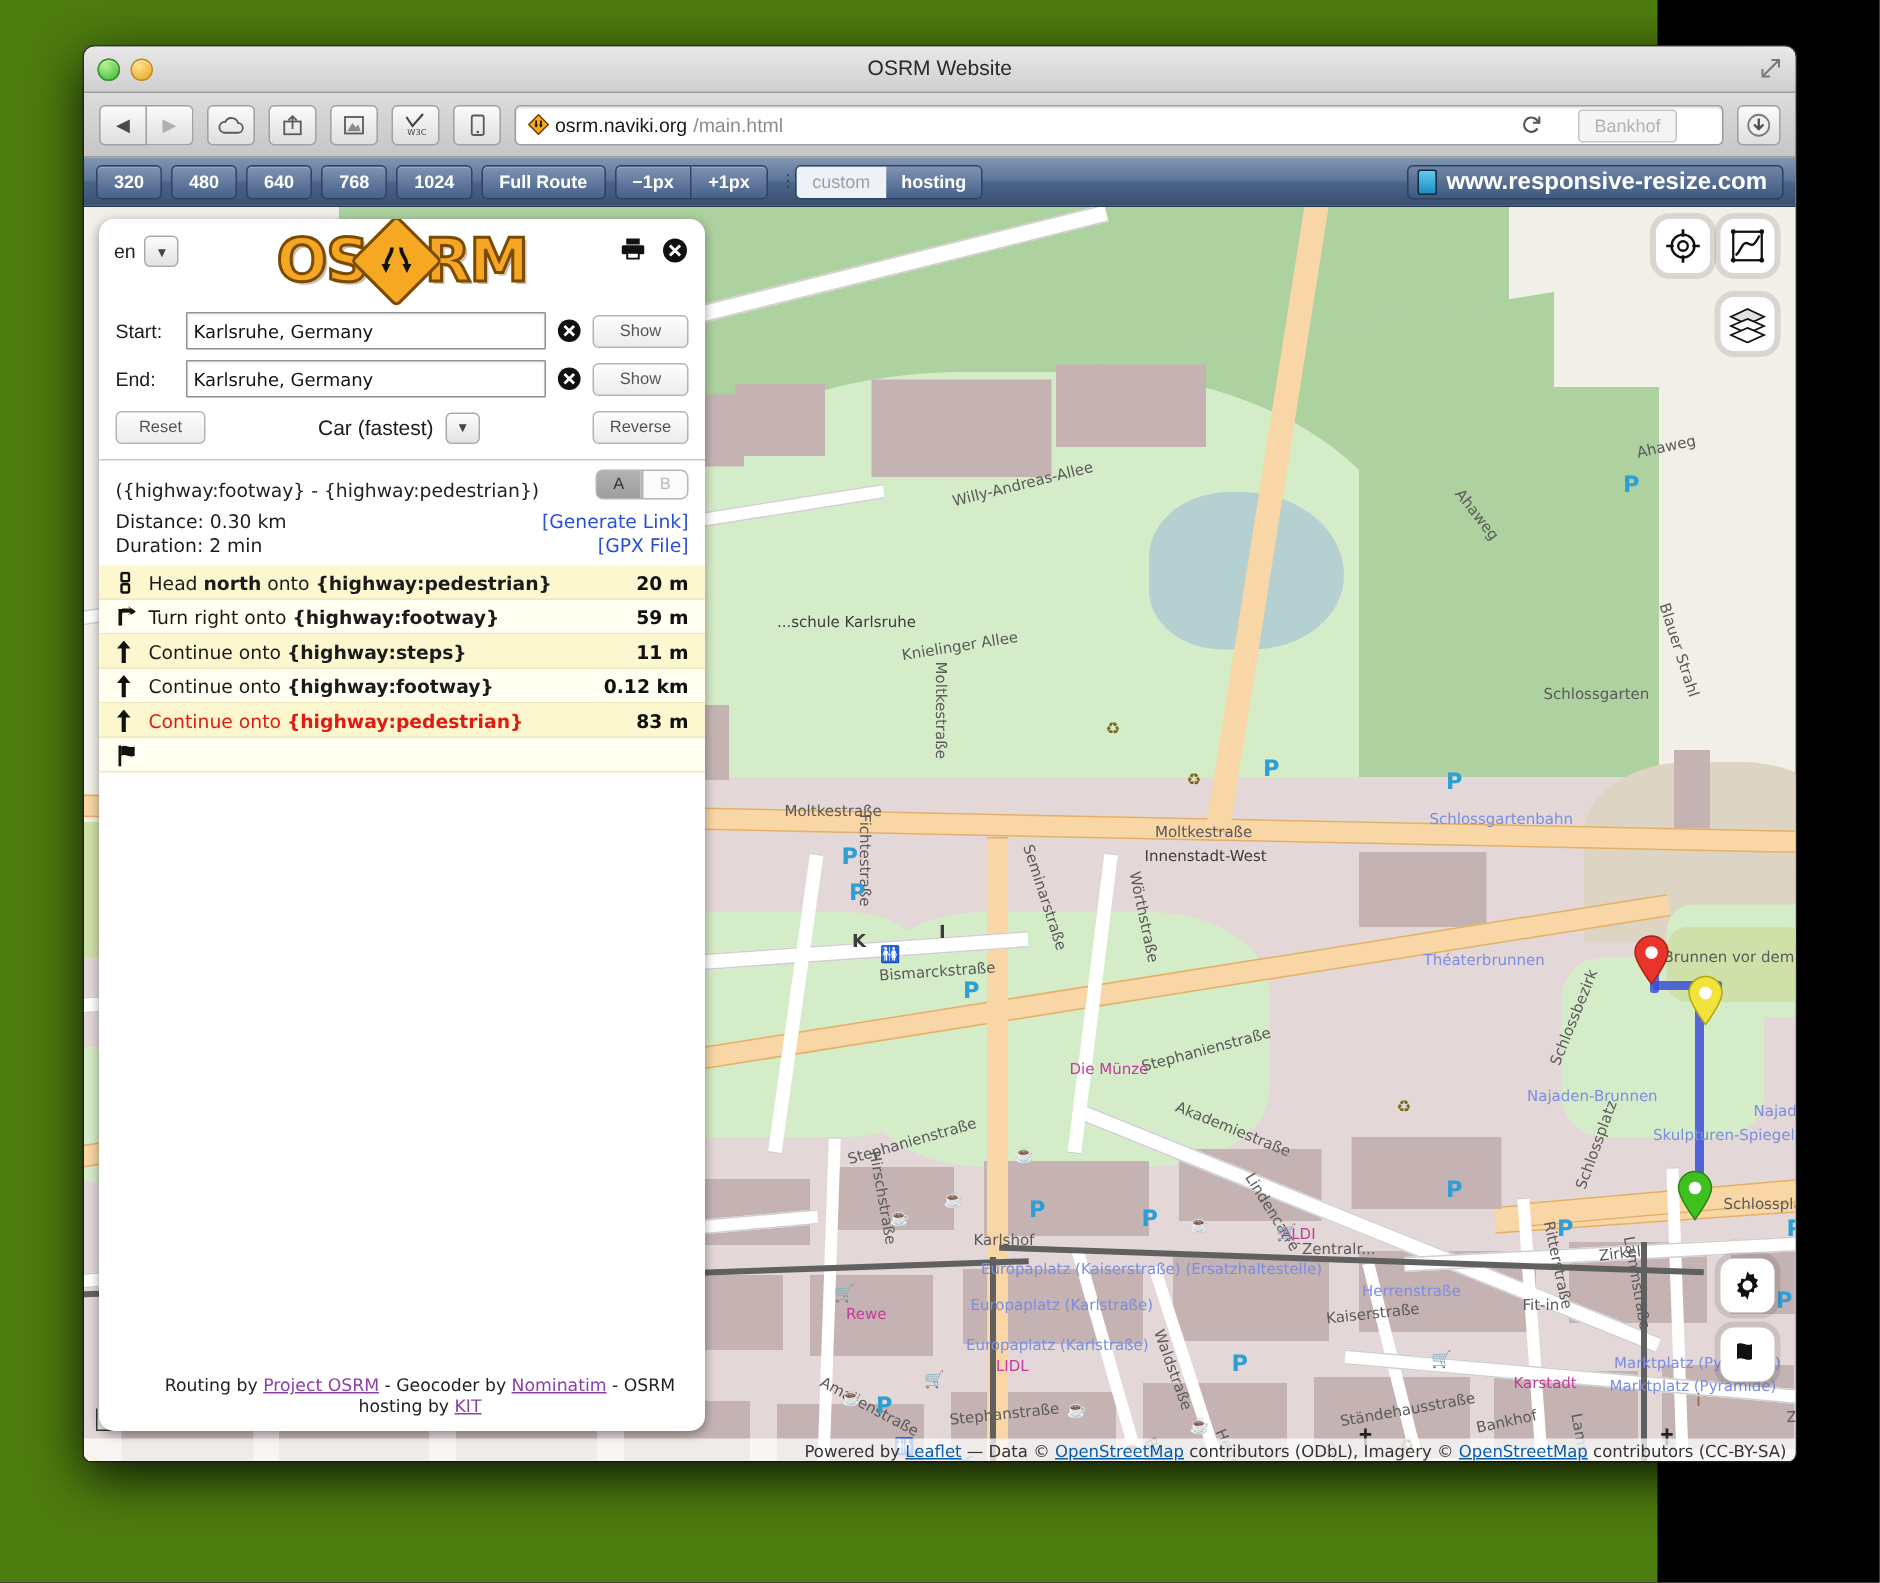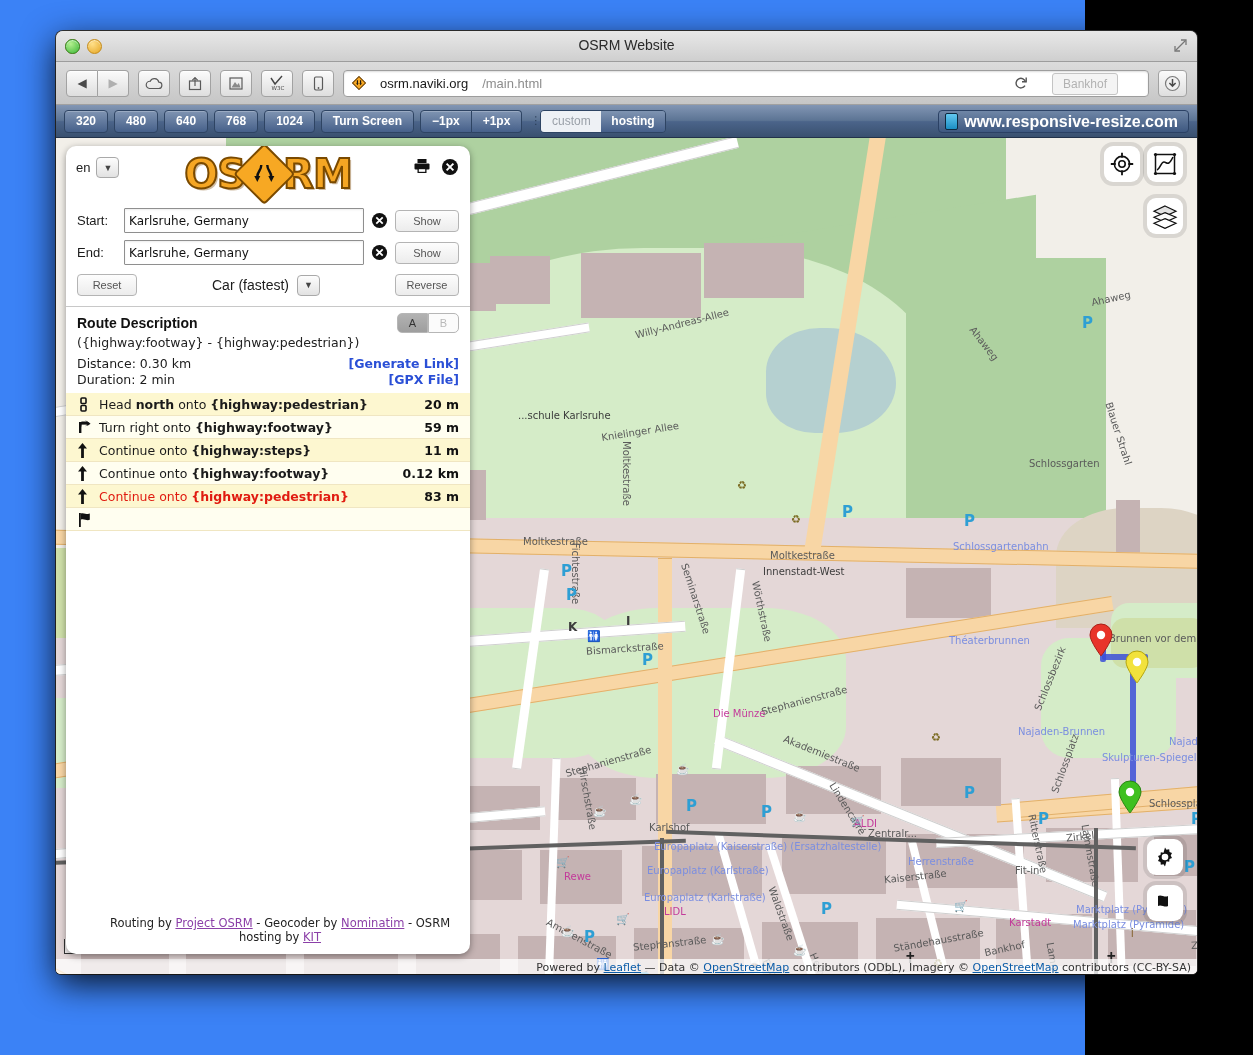--- a/index.html
+++ b/index.html
@@ -2,21 +2,21 @@
 <html><head>
 <meta charset="utf-8">
 <style>
   html, body {
     margin: 0; padding: 0;
     background: #000;
     width: 1253px; height: 1055px;
     overflow: hidden;
     font-family: "Liberation Sans", sans-serif;
   }
-  .screen { position: relative; width: 1085px; height: 1055px; background: #3b82f6; }
+  .screen { position: relative; width: 1085px; height: 1055px; background: #4d7c0f; padding-left: 20px; }
 
   
   .window {
     position: absolute; left: 56px; top: 31px;
     width: 1141px; height: 943px;
     background: #d8d8d8;
     border-radius: 7px 7px 5px 5px;
     box-shadow: 0 10px 34px rgba(0,0,0,0.85), 0 0 0 1px #3a3a3a;
     overflow: hidden;
   }
@@ -56,21 +56,21 @@
     color: #4a4a4a; font-size: 12px;
     box-shadow: 0 1px 0 rgba(255,255,255,.7) inset;
   }
   .navpair { display: flex; }
   .navpair .tb-btn { border-radius: 0; width: 27px; }
   .navpair .tb-btn:first-child { border-radius: 4px 0 0 4px; }
   .navpair .tb-btn:last-child { border-radius: 0 4px 4px 0; border-left: none; color: #b0b0b0; }
   .urlbar {
     flex: 1; height: 25px; border-radius: 4px;
     background: #fff; border: 1px solid #9d9d9d;
-    display: flex; align-items: center; padding: 0 8px; gap: 14px;
+    display: flex; align-items: center; padding: 0 8px; gap: 4px;
     box-shadow: inset 0 1px 2px rgba(0,0,0,.14);
     position: relative;
   }
   .urlbar .favicon {
     width: 14px; height: 14px;
   }
   .url-host { font-size: 13px; color: #1a1a1a; }
   .url-path { font-size: 13px; color: #8d8d8d; }
   .reload-ico { position: absolute; right: 120px; color: #555; font-size: 15px; }
   .reader-btn {
@@ -291,21 +291,21 @@
     display: flex; align-items: center; justify-content: center;
     border: 1px solid #b6b6b6;
   }
   .ab-a { background: linear-gradient(to bottom,#b2b2b2,#9e9e9e); color: #333; border-radius: 5px 0 0 5px; }
   .ab-b { background: #fbfbfb; color: #b9b9b9; border-radius: 0 5px 5px 0; border-left: none; }
 
   .rd-meta { display: flex; justify-content: space-between; padding: 6px 11px 5px 11px; }
   .rd-meta .left div, .rd-meta .right div { font-size: 12.5px; color: #1b1b1b; line-height: 16px; font-family: "DejaVu Sans", sans-serif;}
   .rd-meta .right { text-align: right; }
   .rd-meta .right div { color: #111; }
-  .rd-meta .right a { color: #2a4fd6; text-decoration: none; font-weight: bold; }
+  .rd-meta .right a { color: #2a4fd6; text-decoration: none; }
 
   .steps { flex: none; }
   .step {
     display: flex; align-items: center; height: 22px;
     padding: 0 11px 0 11px; font-size: 12.5px;
     font-family: "DejaVu Sans", sans-serif;
     border-bottom: 1px solid #f0e6c2;
   }
   .step.odd { background: #fdf7d0; }
   .step.even { background: #fffef0; }
@@ -407,21 +407,21 @@
           </svg>
     </div>
   </div>
 
   <div class="resizebar">
     <div class="rz-btn">320</div>
     <div class="rz-btn">480</div>
     <div class="rz-btn">640</div>
     <div class="rz-btn">768</div>
     <div class="rz-btn">1024</div>
-    <div class="rz-btn">Turn Screen</div>
+    <div class="rz-btn">Full Route</div>
     <div class="rz-group">
       <div class="rz-btn">−1px</div>
       <div class="rz-btn">+1px</div>
     </div>
     <div class="rz-sep">⋮</div>
     <div class="rz-custom">
       <div class="rz-custom-input">custom</div>
       <div class="rz-custom-go">hosting</div>
     </div>
     <div class="rz-brand">
@@ -785,21 +785,20 @@
         <span class="reset-btn">Reset</span>
         <span class="mode-wrap">
           <span class="mode-txt">Car (fastest)</span>
           <span class="mini-drop">▼</span>
         </span>
         <span class="rev-btn">Reverse</span>
       </div>
       <div class="divider"></div>
 
       <div class="rd-head">
-        <div class="rd-title">Route Description</div>
         <div class="ab-toggle">
           <div class="ab-a">A</div>
           <div class="ab-b">B</div>
         </div>
       </div>
       <div class="rd-sub">({highway:footway} - {highway:pedestrian})</div>
 
       <div class="rd-meta">
         <div class="left">
           <div>Distance:  0.30 km</div>

